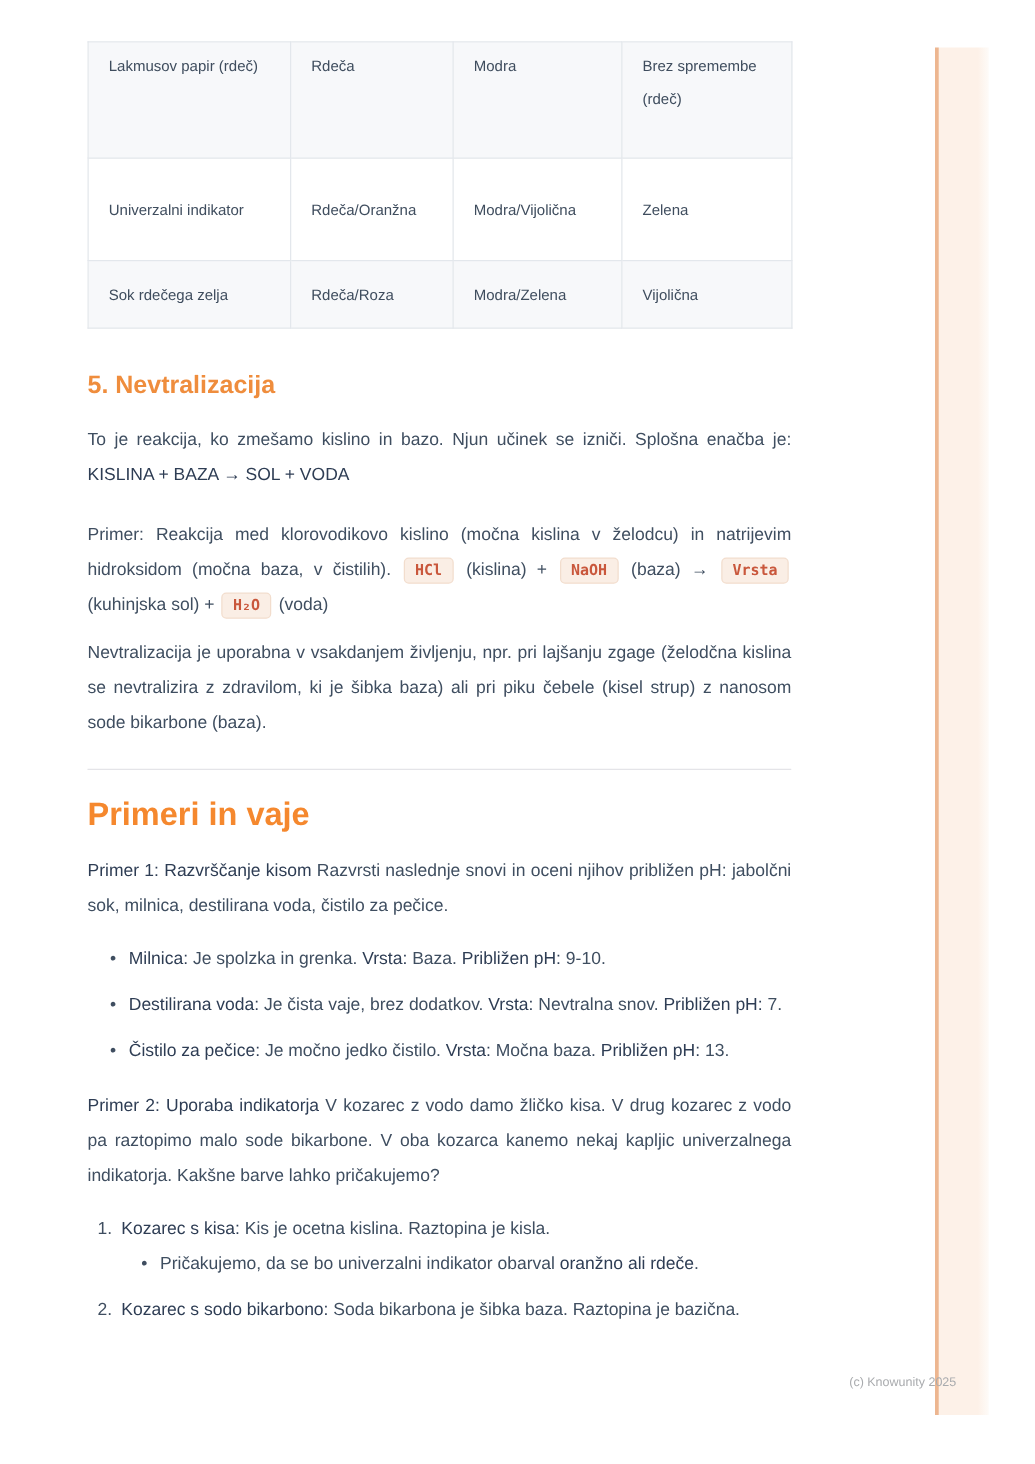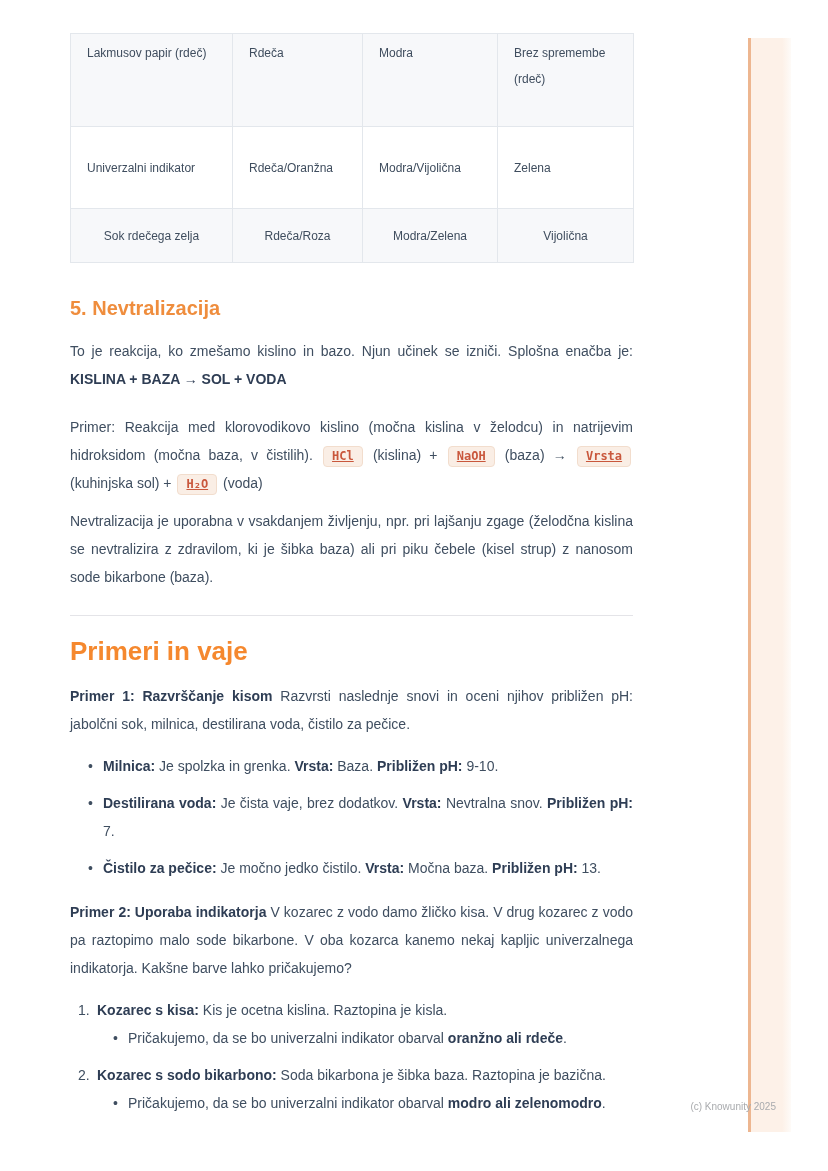--- a/index.html
+++ b/index.html
@@ -30,21 +30,21 @@
   }
   table.indicator td {
     border: 1px solid #e3e7ec;
     padding: 0 16px;
     line-height: 26px;
     vertical-align: middle;
   }
   table.indicator tr:nth-child(odd) td { background: #f7f8fa; }
   table.indicator tr.r1 td { height: 93px; vertical-align: top; padding-top: 6px; }
   table.indicator tr.r2 td { height: 82px; }
-  table.indicator tr.r3 td { height: 54px; text-align: center; }
+  table.indicator tr.r3 td { height: 54px; }
   
   h3.section-heading {
     margin: 33px 0 0;
     font-size: 20px;
     line-height: 24px;
     color: #ef8d3d;
     font-weight: bold;
   }
   h2.examples-heading {
     margin: 20px 0 0;
@@ -56,36 +56,35 @@
   
   p {
     margin: 0;
     text-align: justify;
     line-height: 28px;
   }
   p.mt17 { margin-top: 17px; }
   p.mt20 { margin-top: 20px; }
   p.mt16 { margin-top: 16px; }
   p.mt10 { margin-top: 10px; }
-  strong { color: #2e3d54; font-weight: bold; }
+  strong { color: #2e3d54; font-weight: normal; }
   
   .chem {
     display: inline-block;
     font-family: "DejaVu Sans Mono", "Liberation Mono", monospace;
     font-weight: bold;
     font-size: 12px;
     line-height: 17px;
     color: #c9573c;
     background: #faeee5;
     border: 1px solid #f2ddcd;
     border-radius: 4px;
     padding: 1px 8px;
     margin: 0 2px;
     white-space: nowrap;
-    text-decoration: underline;
   }
   
   hr.section-divider {
     border: none;
     border-top: 1px solid #e4e4e8;
     margin: 24px 0 0;
   }
   
   ul.classification {
     list-style: none;
@@ -147,21 +146,21 @@
     top: 38px;
     width: 43px;
     height: 1094px;
     border-left: 3px solid #edb690;
     background: linear-gradient(to right, #fdf1e8 0%, #fdf1e8 78%, #fefbf8 100%);
   }
   
   .copyright {
     position: absolute;
     top: 1101px;
-    right: 52px;
+    right: 63px;
     font-size: 10px;
     line-height: 12px;
     color: #a9abae;
     z-index: 2;
   }
 </style>
 </head>
 <body>
 
 <div class="content">
@@ -264,26 +263,20 @@
       <ul class="sub">
         <li>
           <span>Pričakujemo, da se bo univerzalni indikator obarval</span>
           <strong>oranžno ali rdeče</strong><span>.</span>
         </li>
       </ul>
     </li>
     <li>
       <strong>Kozarec s sodo bikarbono:</strong>
       <span>Soda bikarbona je šibka baza. Raztopina je bazična.</span>
-      <ul class="sub">
-        <li>
-          <span>Pričakujemo, da se bo univerzalni indikator obarval</span>
-          <strong>modro ali zelenomodro</strong><span>.</span>
-        </li>
-      </ul>
     </li>
   </ol>
 
 </div>
 
 <div class="page-stripe"></div>
 
 <div class="copyright">(c) Knowunity 2025</div>
 
 </body></html>

